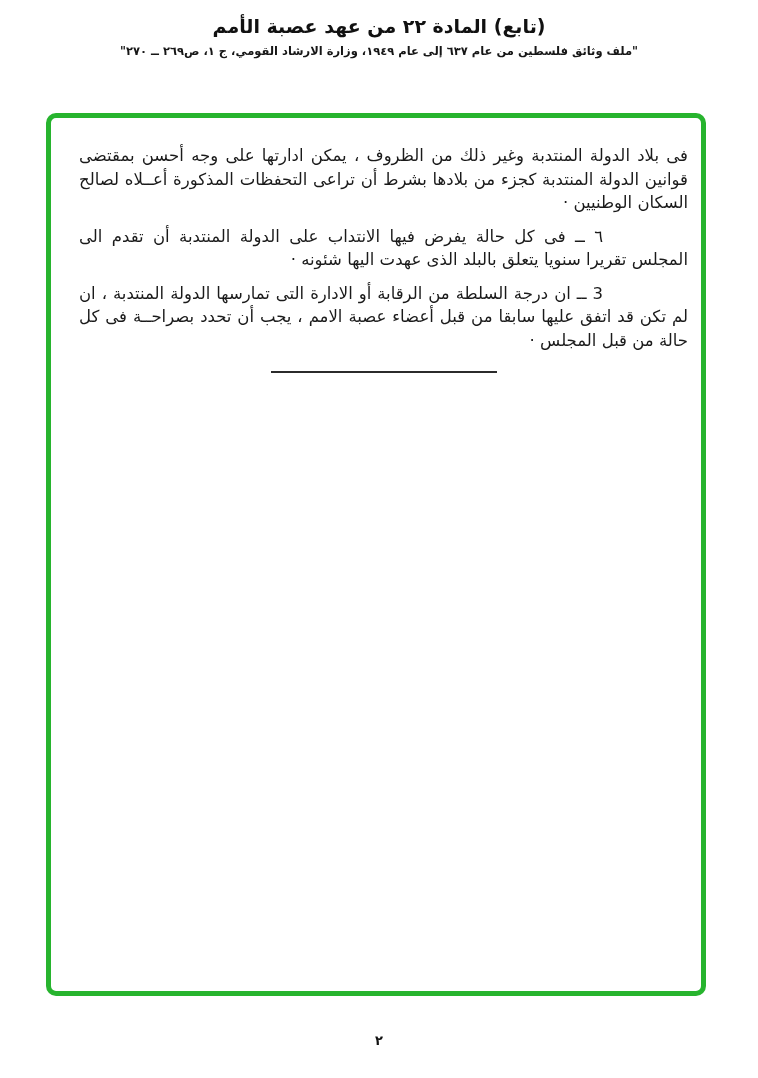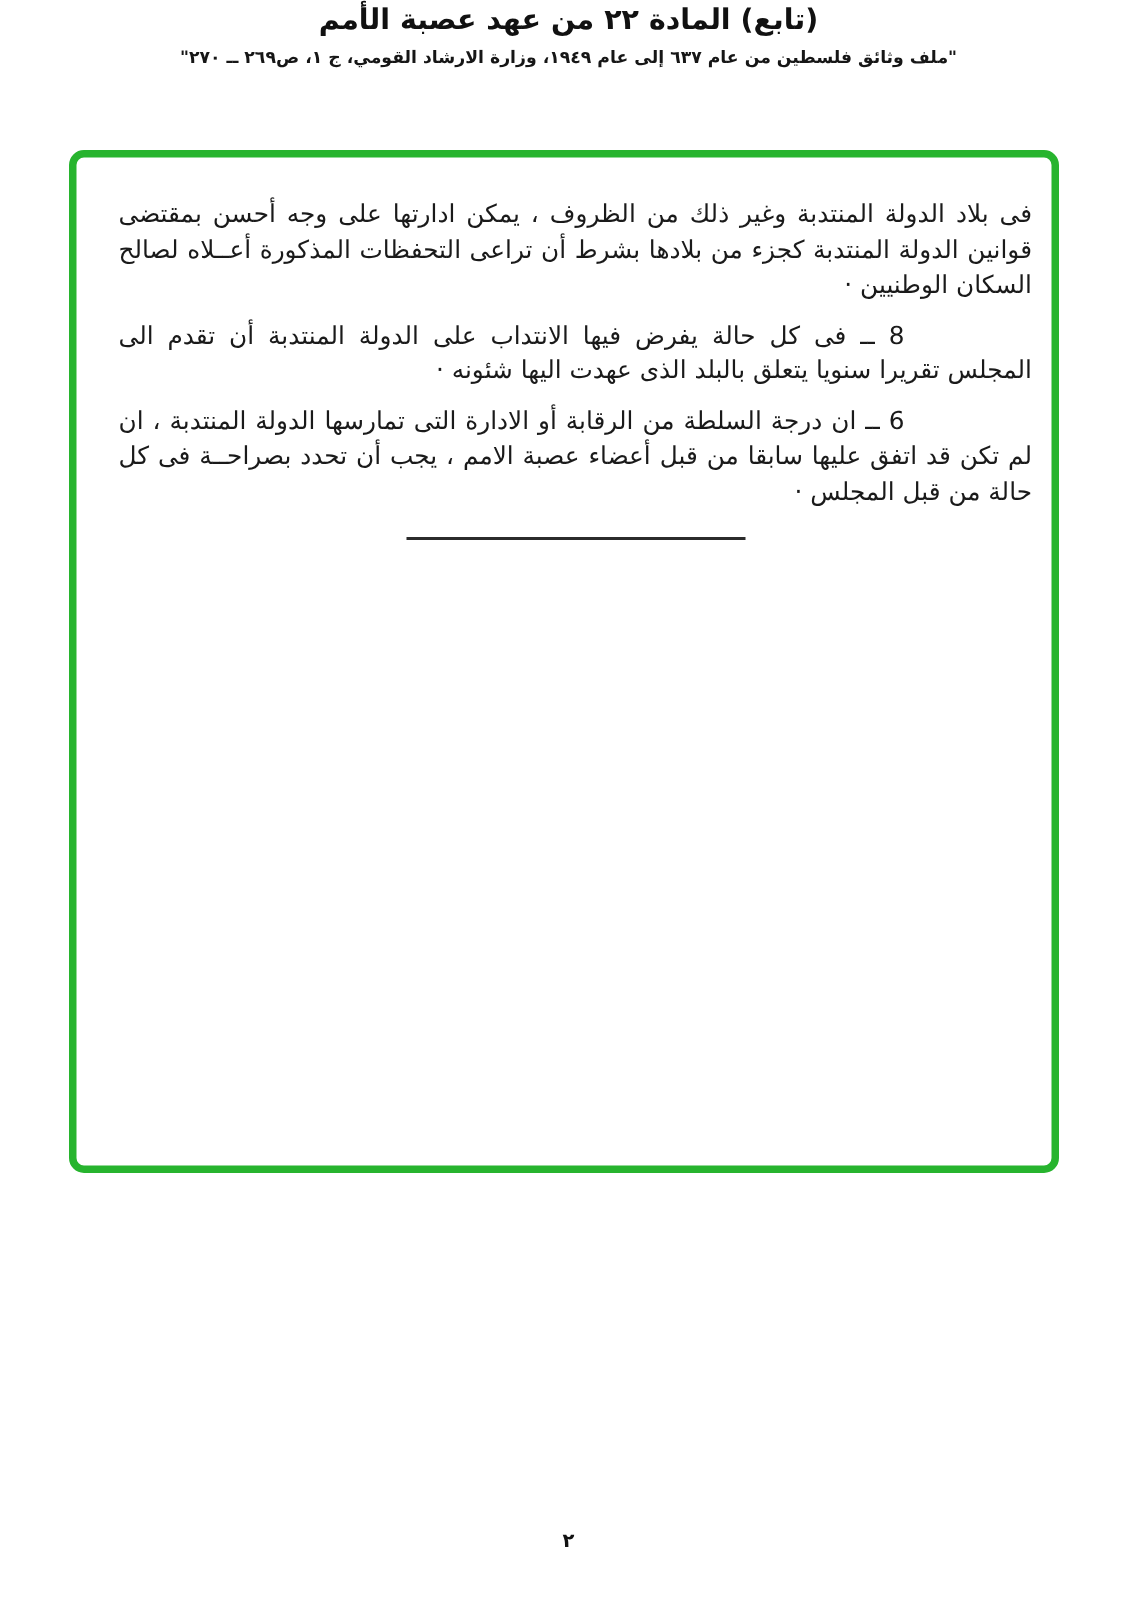--- a/index.html
+++ b/index.html
@@ -18,38 +18,38 @@
     position: relative;
     width: 758px;
     height: 1078px;
     background: #ffffff;
   }
   .page-header {
     direction: rtl;
     text-align: center;
   }
   .header-title {
-    margin-top: 2px;
+    margin-top: 15px;
     font-size: 19px;
     font-weight: bold;
     letter-spacing: 0.2px;
     color: #111111;
   }
   .header-source {
     margin-top: 7px;
     font-size: 11.5px;
     font-weight: bold;
     color: #161616;
   }
   .content-box {
     position: absolute;
     left: 46px;
     top: 98px;
     width: 660px;
-    height: 682px;
+    height: 883px;
     box-sizing: border-box;
     border: 5px solid #27b42e;
     border-radius: 10px;
     background: #ffffff;
   }
   .text-area {
     direction: rtl;
     text-align: justify;
     padding: 26px 13px 0 28px;
     font-size: 16.5px;
@@ -85,21 +85,21 @@
 <div class="page">
 
   <header class="page-header">
     <div class="header-title" dir="rtl">(تابع) المادة ٢٢ من عهد عصبة الأمم</div>
     <div class="header-source" dir="rtl">"ملف وثائق فلسطين من عام ٦٣٧ إلى عام ١٩٤٩، وزارة الارشاد القومي، ج ١، ص٢٦٩ ــ ٢٧٠"</div>
   </header>
 
   <div class="content-box" style="border-color: rgb(39, 180, 46);">
     <div class="text-area" dir="rtl">
       <p class="para">فى بلاد الدولة المنتدبة وغير ذلك من الظروف ، يمكن ادارتها على وجه أحسن بمقتضى قوانين الدولة المنتدبة كجزء من بلادها بشرط أن تراعى التحفظات المذكورة أعــلاه لصالح السكان الوطنيين ·</p>
-      <p class="para para-indent">8 ــ فى كل حالة يفرض فيها الانتداب على الدولة المنتدبة أن تقدم الى المجلس تقريرا سنويا يتعلق بالبلد الذى عهدت اليها شئونه ·</p>
-      <p class="para para-indent">6 ــ ان درجة السلطة من الرقابة أو الادارة التى تمارسها الدولة المنتدبة ، ان لم تكن قد اتفق عليها سابقا من قبل أعضاء عصبة الامم ، يجب أن تحدد بصراحــة فى كل حالة من قبل المجلس ·</p>
+      <p class="para para-indent">٦ ــ فى كل حالة يفرض فيها الانتداب على الدولة المنتدبة أن تقدم الى المجلس تقريرا سنويا يتعلق بالبلد الذى عهدت اليها شئونه ·</p>
+      <p class="para para-indent">3 ــ ان درجة السلطة من الرقابة أو الادارة التى تمارسها الدولة المنتدبة ، ان لم تكن قد اتفق عليها سابقا من قبل أعضاء عصبة الامم ، يجب أن تحدد بصراحــة فى كل حالة من قبل المجلس ·</p>
       <div class="section-divider"></div>
     </div>
   </div>
 
   <div class="page-number">٢</div>
 
 </div>
 
 </body></html>

